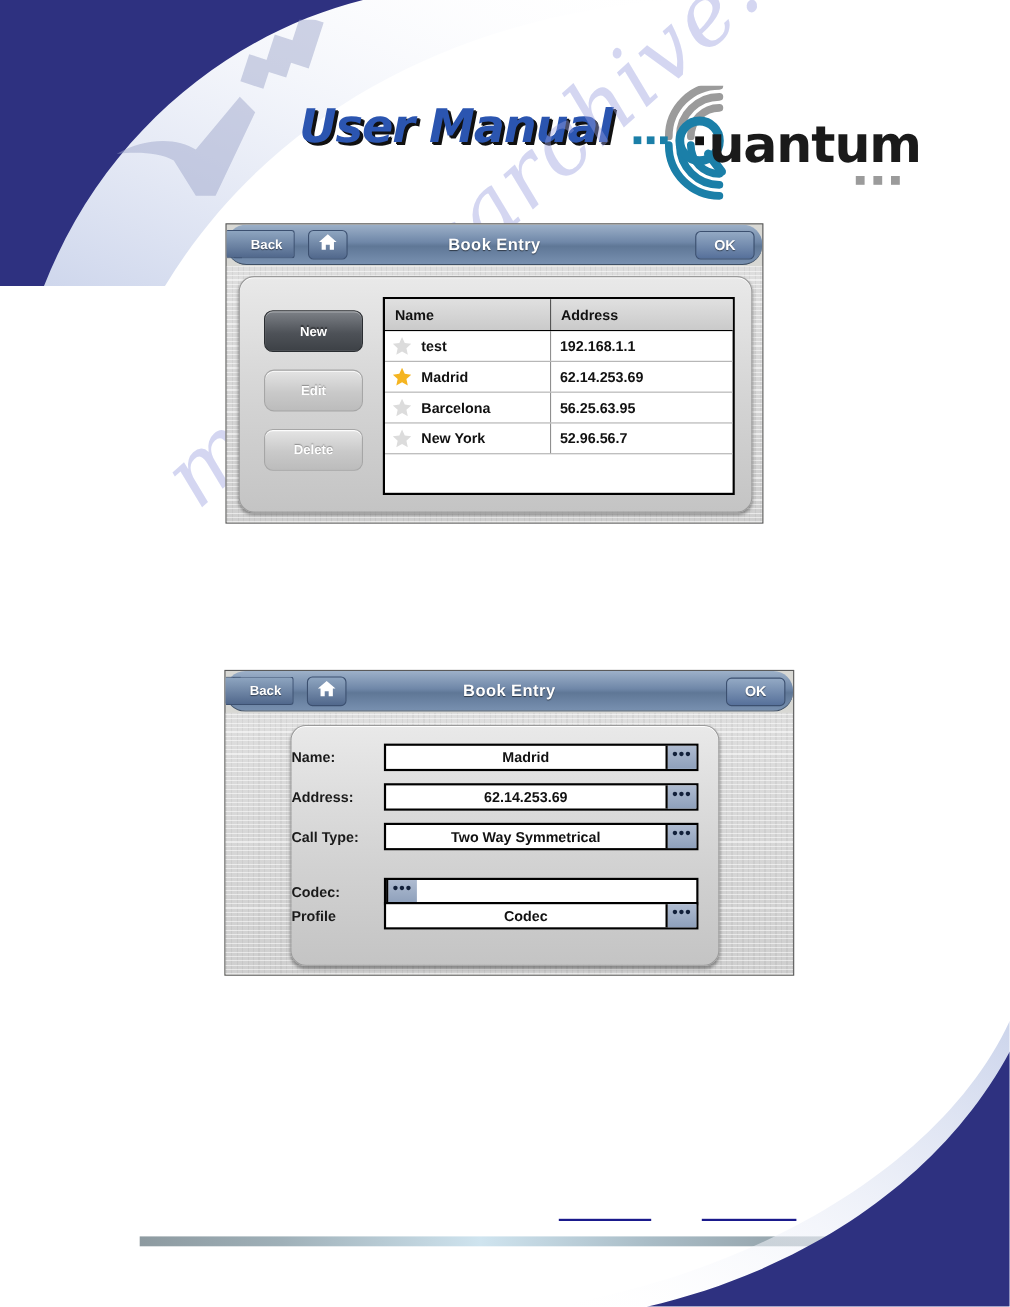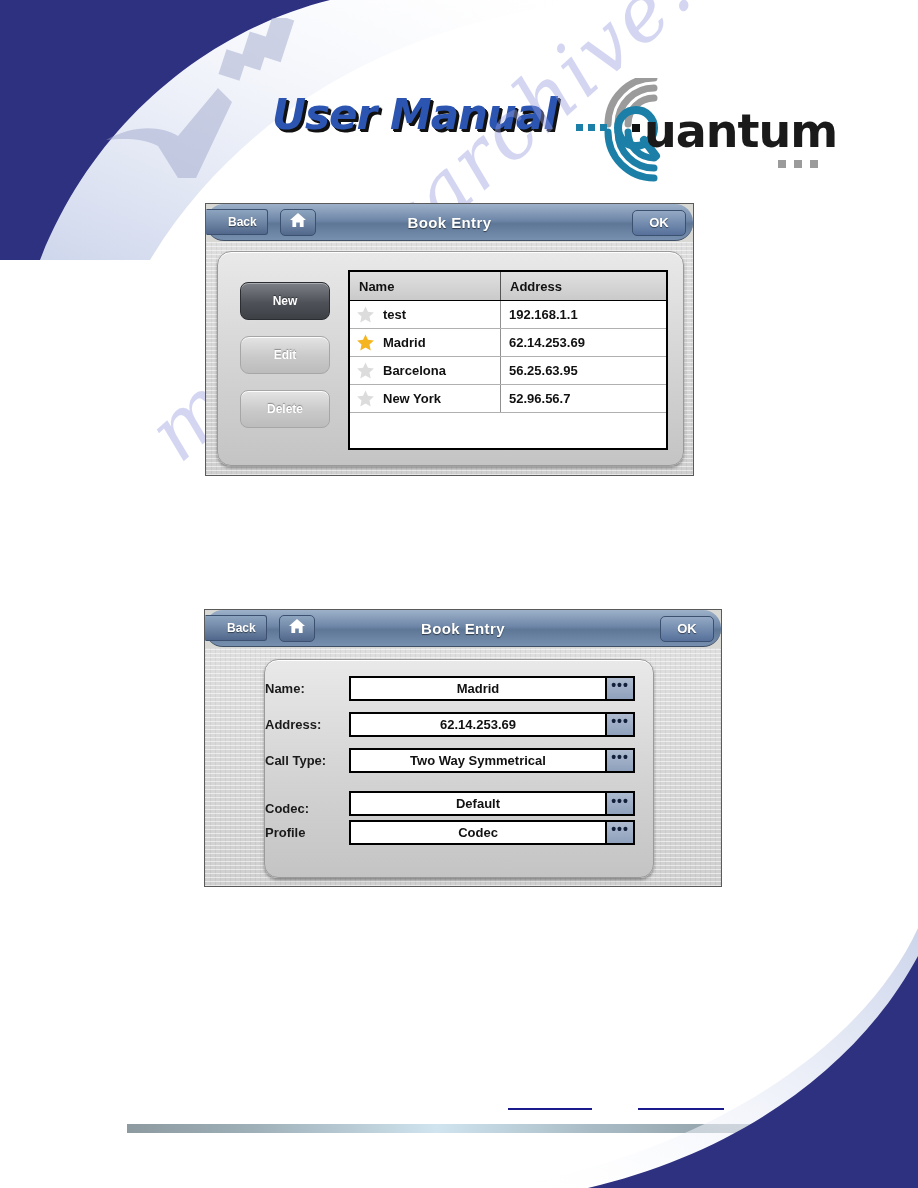--- a/index.html
+++ b/index.html
@@ -381,24 +381,23 @@
       </div>
 
       <div class="frow" style="top:86px;">
         <div class="flabel">Call Type:</div>
         <div class="fbox">
           <div class="fval">Two Way Symmetrical</div>
           <div class="fdots">•••</div>
         </div>
       </div>
 
-      <div class="frow" style="top:128px;align-items:flex-end;">
+      <div class="frow" style="top:136px;">
         <div class="flabel">Codec:</div>
         <div class="fbox">
-          <div class="fval">Default</div>
           <div class="fdots">•••</div>
         </div>
       </div>
 
       <div class="frow" style="top:158px;">
         <div class="flabel">Profile</div>
         <div class="fbox">
           <div class="fval">Codec</div>
           <div class="fdots">•••</div>
         </div>

